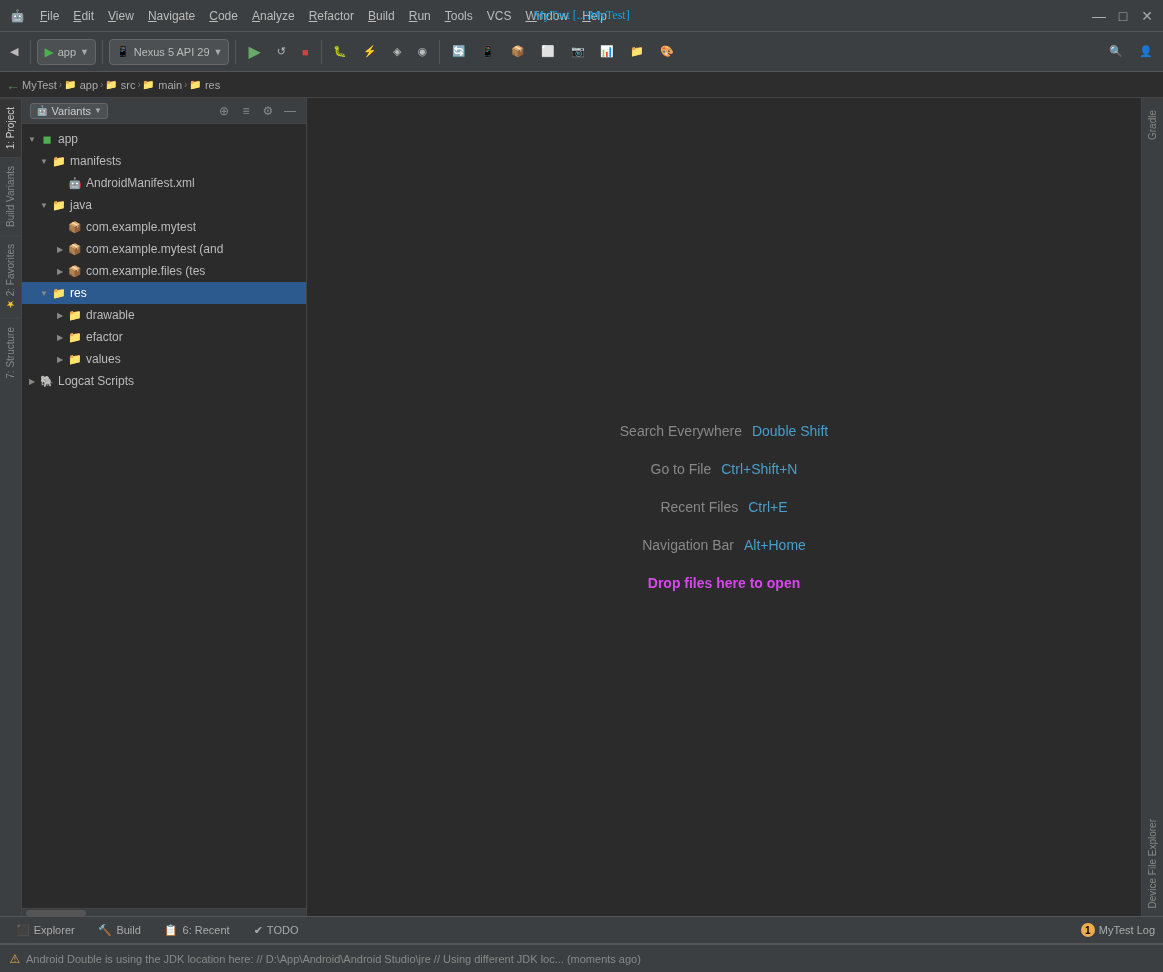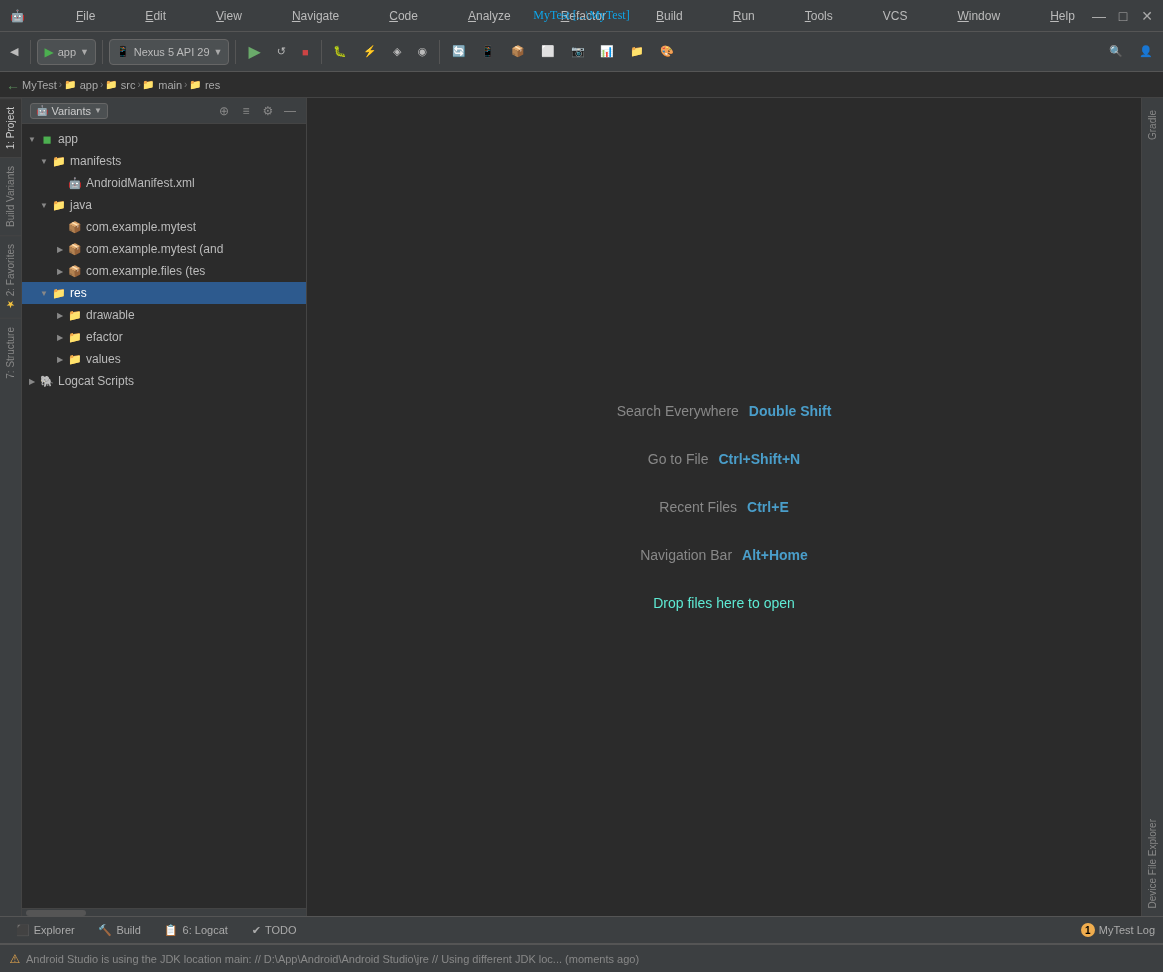--- a/index.html
+++ b/index.html
@@ -33,21 +33,20 @@
       display: flex;
       align-items: center;
       gap: 2px;
       flex: 1;
     }
     .menu-item {
       padding: 2px 6px;
       cursor: pointer;
       color: #bbbbbb;
       border-radius: 3px;
-      margin-left: 36px;
     }
     .menu-item u { text-decoration: underline; }
     #window-title {
       position: absolute;
       left: 50%;
       transform: translateX(-50%);
       color: #0ea5e9;
       font-size: 12px;
       font-family: Liberation Serif, serif;
     }
@@ -196,33 +195,33 @@
     .indent-2 { padding-left: 32px; }
 
     
     #editor-area {
       flex: 1;
       background: #2b2b2b;
       display: flex;
       align-items: center;
       justify-content: center;
       flex-direction: column;
-      gap: 32px;
+      gap: 22px;
       position: relative;
       text-align: center;
     }
     .hint-row {
       display: flex;
       align-items: center;
       gap: 10px;
       font-size: 14px;
     }
     .hint-label { color: #888888; }
-    .hint-shortcut { color: #4a9eca; font-weight: 700; }
-    .drop-hint { color: #5eead4; font-size: 14px; }
+    .hint-shortcut { color: #4a9eca; font-weight: 400; }
+    .drop-hint { color: #d946ef; font-size: 14px; font-weight: bold; }
 
     
     #right-sidebar {
       width: 22px;
       background: #3c3f41;
       border-left: 1px solid #444;
       display: flex;
       flex-direction: column;
       align-items: center;
       padding-top: 4px;
@@ -575,28 +574,28 @@
   <div class="bottom-tab">
     <span>⬛</span>
     <span>Explorer</span>
   </div>
   <div class="bottom-tab">
     <span>🔨</span>
     <span>Build</span>
   </div>
   <div class="bottom-tab">
     <span>📋</span>
-    <span>6: Logcat</span>
+    <span>6: Recent</span>
   </div>
   <div class="bottom-tab">
     <span>✔</span>
     <span>TODO</span>
   </div>
   <div class="event-log-btn">
     <div class="warn-badge">1</div>
     <span>MyTest Log</span>
   </div>
 </div>
 
 <div id="status-bar">
   <div class="status-icon" style="color:#f0ad4e;">⚠</div>
-  <span>Android Studio is using the JDK location main: // D:\App\Android\Android Studio\jre // Using different JDK loc... (moments ago)</span>
+  <span>Android Double is using the JDK location here: // D:\App\Android\Android Studio\jre // Using different JDK loc... (moments ago)</span>
 </div>
 
 </body></html>

